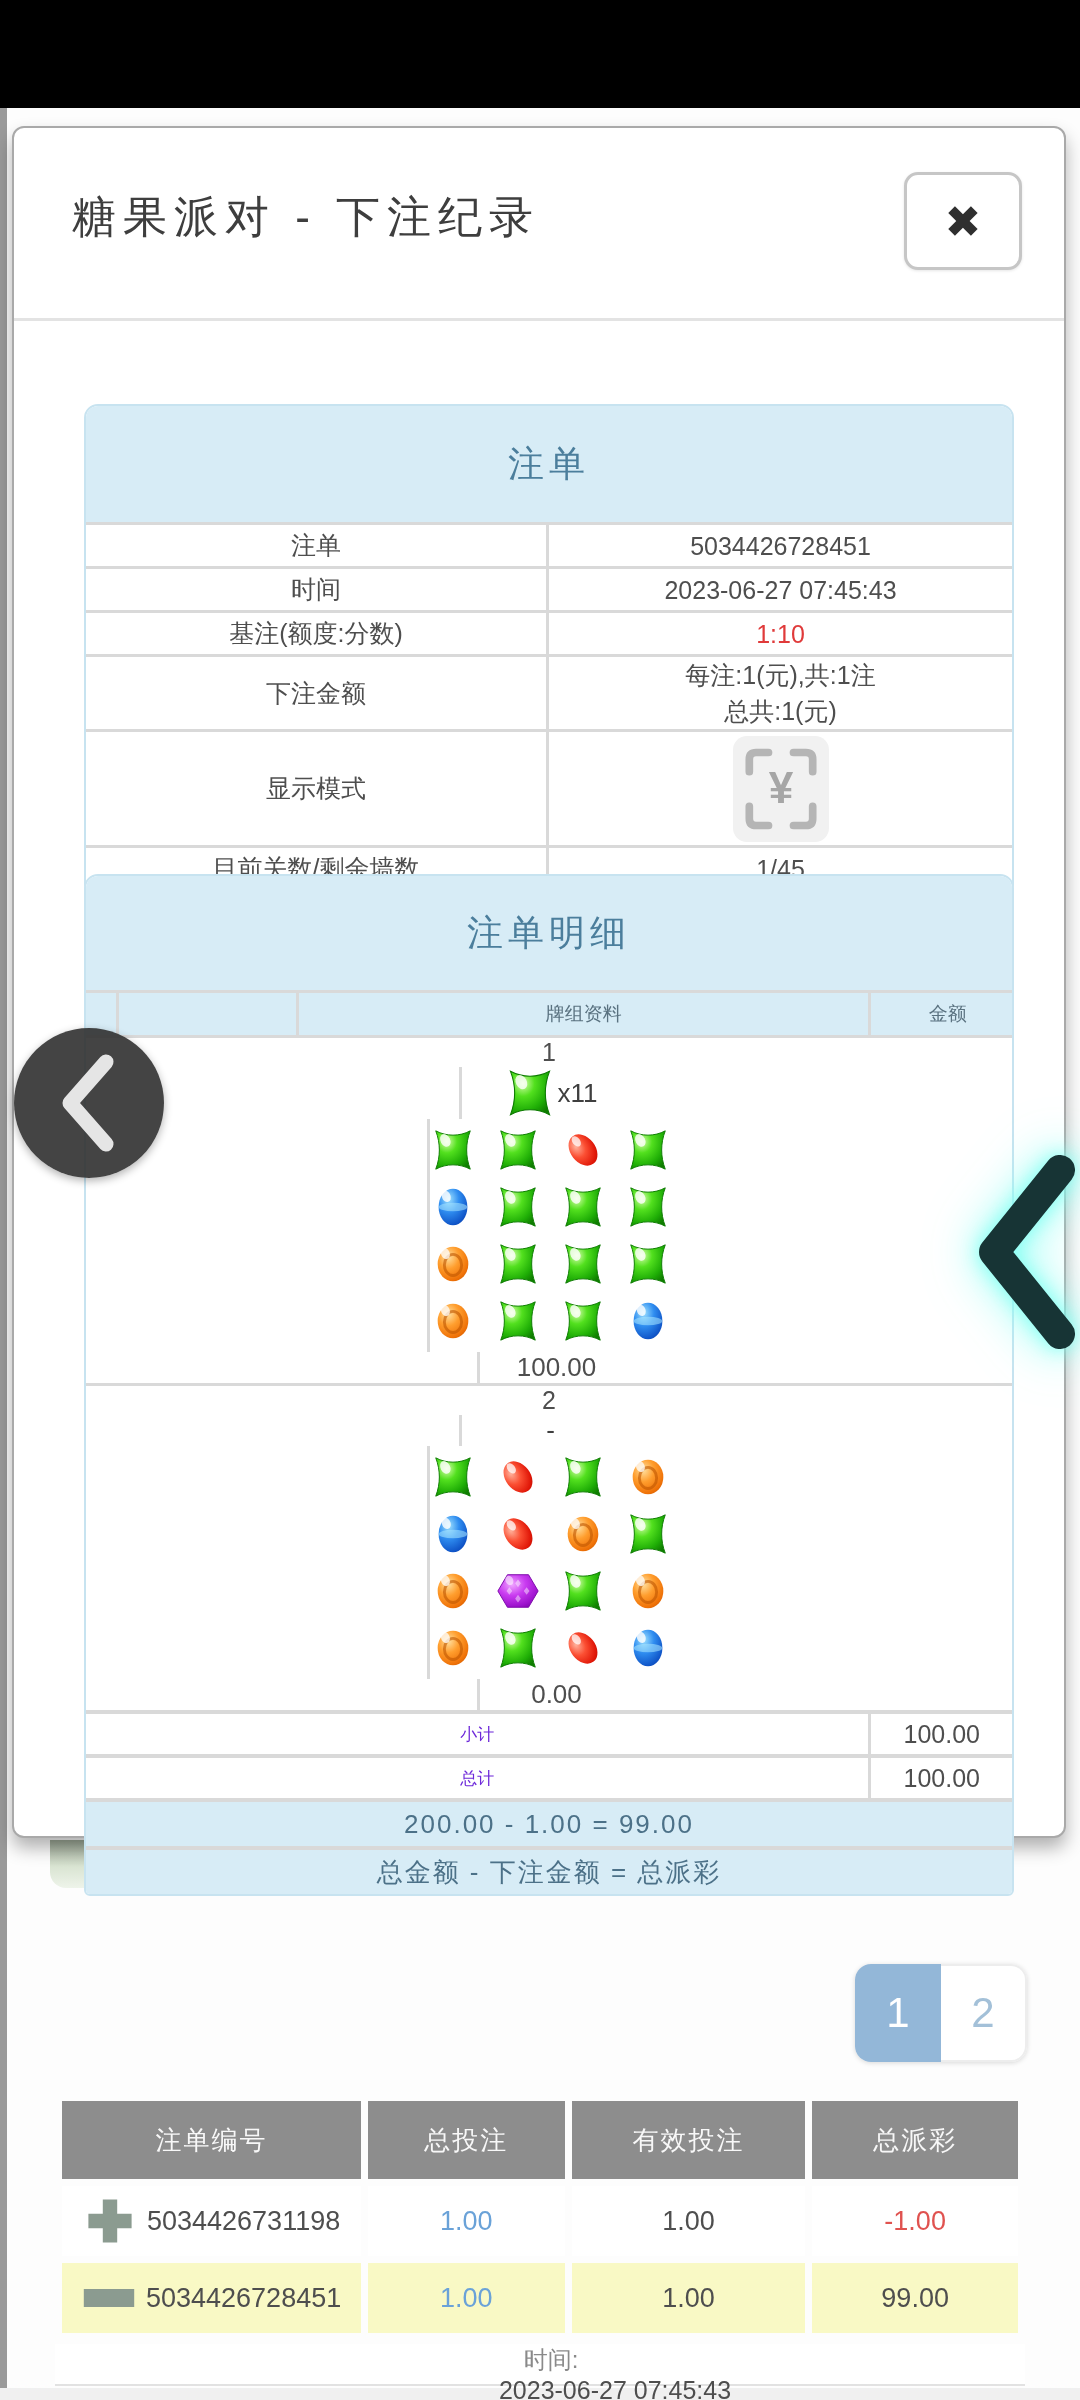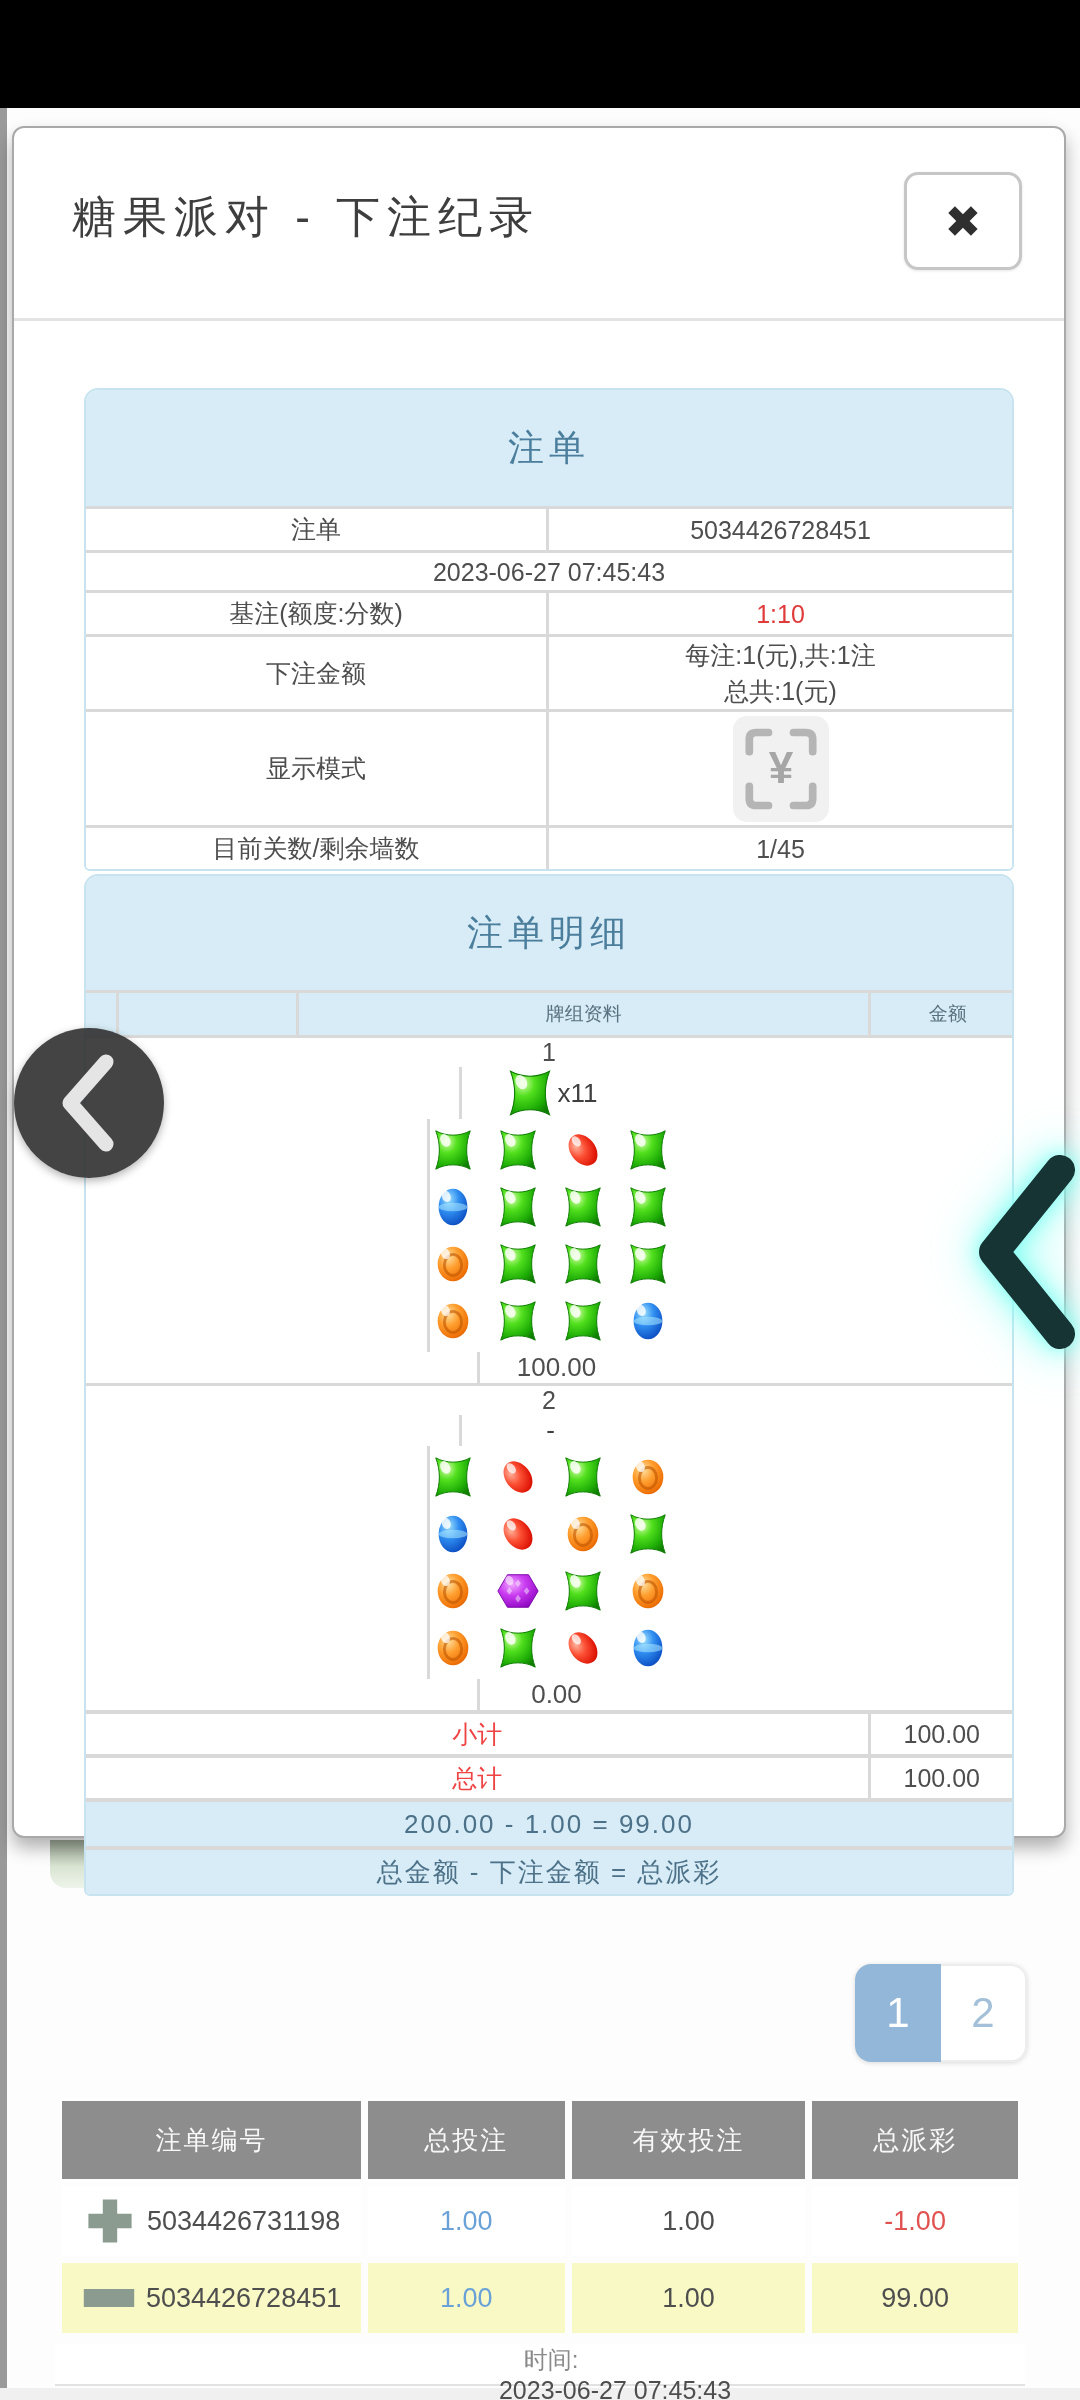--- a/index.html
+++ b/index.html
@@ -21,21 +21,21 @@
                box-shadow:0 1px 3px rgba(0,0,0,.10); font-family:"DejaVu Sans",sans-serif; }
   .modal-divider { position:absolute; left:0; top:190px; width:100%; height:3px; background:#e3e3e3; }
 
   
   .blue-table { position:absolute; width:930px; border:2px solid #c7e3f0; border-radius:14px 14px 6px 6px;
                 overflow:hidden; background:#fff; }
   .tbl-banner { background:#d7ecf6; display:flex; align-items:center; justify-content:center;
                 font-size:36px; color:#4b7e9c; letter-spacing:5px; }
 
   
-  .bet-table { left:70px; top:260px; }
+  .bet-table { left:70px; top:276px; }
   .bet-table .tbl-banner { height:116px; }
   .bt-row { display:flex; border-top:3px solid #d9d9d9; align-items:stretch; background:#fff; }
   .bt-label { width:50%; display:flex; align-items:center; justify-content:center; text-align:center;
               border-right:3px solid #d9d9d9; font-size:25px; color:#4e4e4e; padding:4px 10px; }
   .bt-value { flex:1; display:flex; flex-direction:column; align-items:center; justify-content:center;
               font-size:25px; color:#4e4e4e; text-align:center; line-height:36px; }
   .h40{min-height:40px}.h72{min-height:72px}.h116{min-height:116px}.h42{min-height:42px}
   .red-text { color:#e03a3a; }
   .display-icon-btn { width:96px; height:106px; background:#f1f1f1; border-radius:14px;
                       display:flex; align-items:center; justify-content:center; }
@@ -51,21 +51,21 @@
   .dt-row { display:flex; border-top:3px solid #d9d9d9; align-items:center; background:#fff;flex-direction:column; }
   .rh1 { min-height:228px; } .rh2 { min-height:234px; }
   .num-cell { font-size:25px; color:#4e4e4e; }
   .bet-cell { font-size:26px; color:#3f3f3f; gap:2px; }
   .bet-candy { width:52px; height:52px; }
   .candy-grid { display:flex; flex-direction:column; gap:11px; padding:8px 0; }
   .candy-row { display:flex; gap:19px; justify-content:center; }
   .candy { width:46px; height:46px; }
   .amount-cell { font-size:26px; color:#4e4e4e; }
   .dt-subrow { display:flex; border-top:4px solid #d9d9d9; min-height:44px; align-items:stretch; }
-  .sub-label { flex:1; display:flex; align-items:center; justify-content:center; font-size:25px; color:#ef4444; }
+  .sub-label { flex:1; display:flex; align-items:center; justify-content:center; font-size:17px; color:#6d28d9; }
   .sub-amount { width:15.5%; border-left:3px solid #d9d9d9; display:flex; align-items:center; justify-content:center;
                 font-size:25px; color:#4e4e4e; }
   .dt-formula { border-top:4px solid #d9d9d9; background:#d7ecf6; min-height:48px; display:flex;
                 align-items:center; justify-content:center; font-size:26px; color:#4c7188; letter-spacing:2px; }
 
   
   .green-panel { position:absolute; left:50px; top:1840px; width:958px; height:48px;
                  border-radius:0 0 16px 16px;
                  background:linear-gradient(180deg,#9aa694 0%,#d9e4d2 55%,#eef4ea 100%); z-index:1; }
 
@@ -168,20 +168,21 @@
     </button>
     <div class="modal-divider"></div>
 
     <div class="blue-table bet-table">
       <div class="tbl-banner">注单</div>
       <div class="bt-row h40">
         <div class="bt-label">注单</div>
         <div class="bt-value">5034426728451</div>
       </div>
       <div class="bt-row h40">
+        <div class="bt-label">时间</div>
         <div class="bt-value">2023-06-27 07:45:43</div>
       </div>
       <div class="bt-row h40">
         <div class="bt-label">基注(额度:分数)</div>
         <div class="bt-value red-text">1:10</div>
       </div>
       <div class="bt-row h72">
         <div class="bt-label">下注金额</div>
         <div class="bt-value">
           <span>每注:1(元),共:1注</span>

